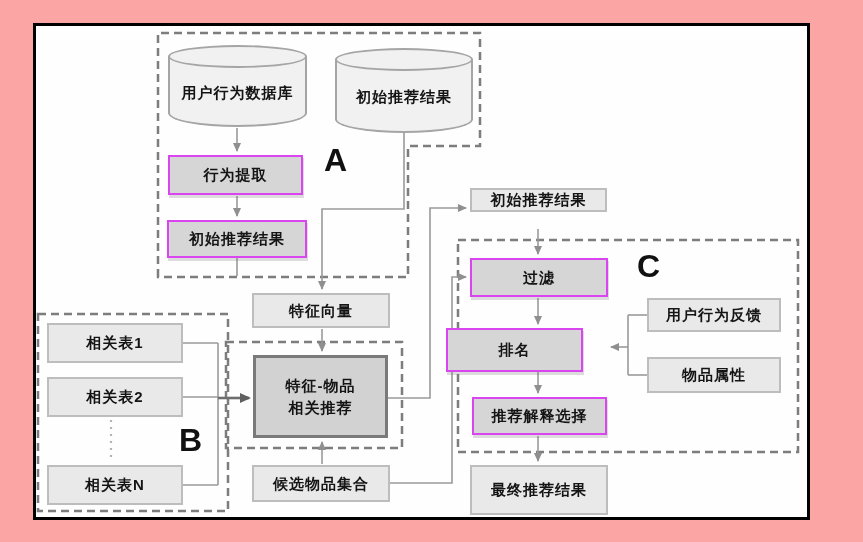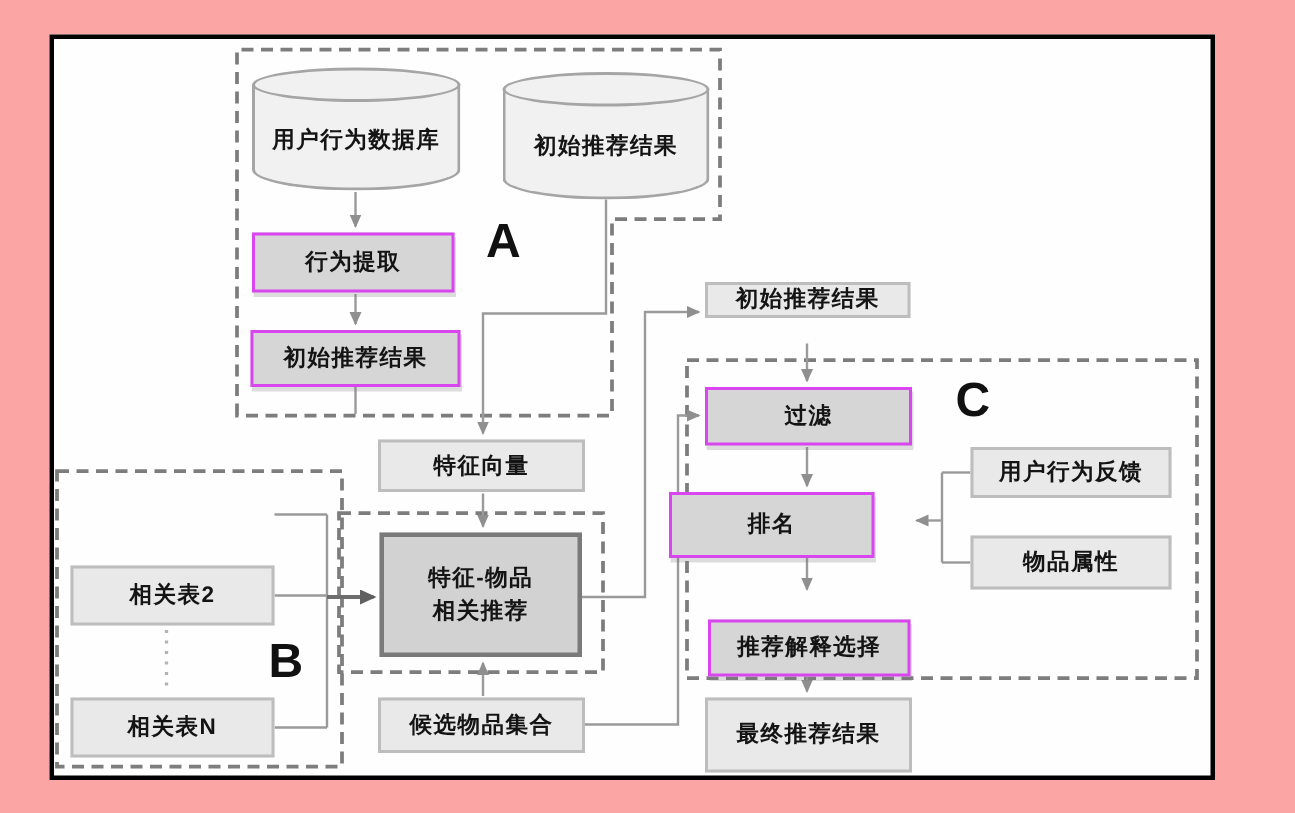--- a/index.html
+++ b/index.html
@@ -78,25 +78,26 @@
     <div class="cyl-label">初始推荐结果</div>
   </div>
 
   <div class="group-label" style="left:324px;top:144px;">A</div>
   <div class="group-label" style="left:179px;top:424px;">B</div>
   <div class="group-label" style="left:637px;top:250px;">C</div>
 
   <div class="node process" style="left:168px;top:155px;width:135px;height:40px;">行为提取</div>
   <div class="node process" style="left:167px;top:220px;width:140px;height:38px;">初始推荐结果</div>
   <div class="node light" style="left:252px;top:293px;width:138px;height:35px;">特征向量</div>
+  <div class="node light" style="left:47px;top:323px;width:136px;height:40px;">相关表1</div>
   <div class="node light" style="left:47px;top:377px;width:136px;height:40px;">相关表2</div>
   <div class="node light" style="left:47px;top:465px;width:136px;height:40px;">相关表N</div>
   <div class="node light" style="left:252px;top:465px;width:138px;height:37px;">候选物品集合</div>
   <div class="node main" style="left:253px;top:355px;width:135px;height:83px;">特征-物品
 相关推荐</div>
   <div class="node light" style="left:470px;top:188px;width:137px;height:24px;">初始推荐结果</div>
   <div class="node process" style="left:470px;top:258px;width:138px;height:39px;">过滤</div>
   <div class="node process" style="left:446px;top:328px;width:137px;height:44px;">排名</div>
-  <div class="node process" style="left:472px;top:397px;width:135px;height:38px;margin-top:16px;">推荐解释选择</div>
+  <div class="node process" style="left:472px;top:397px;width:135px;height:38px;">推荐解释选择</div>
   <div class="node light" style="left:470px;top:465px;width:138px;height:50px;">最终推荐结果</div>
   <div class="node light" style="left:647px;top:298px;width:134px;height:34px;">用户行为反馈</div>
   <div class="node light" style="left:647px;top:357px;width:134px;height:36px;">物品属性</div>
 </div>
 
 </body></html>

